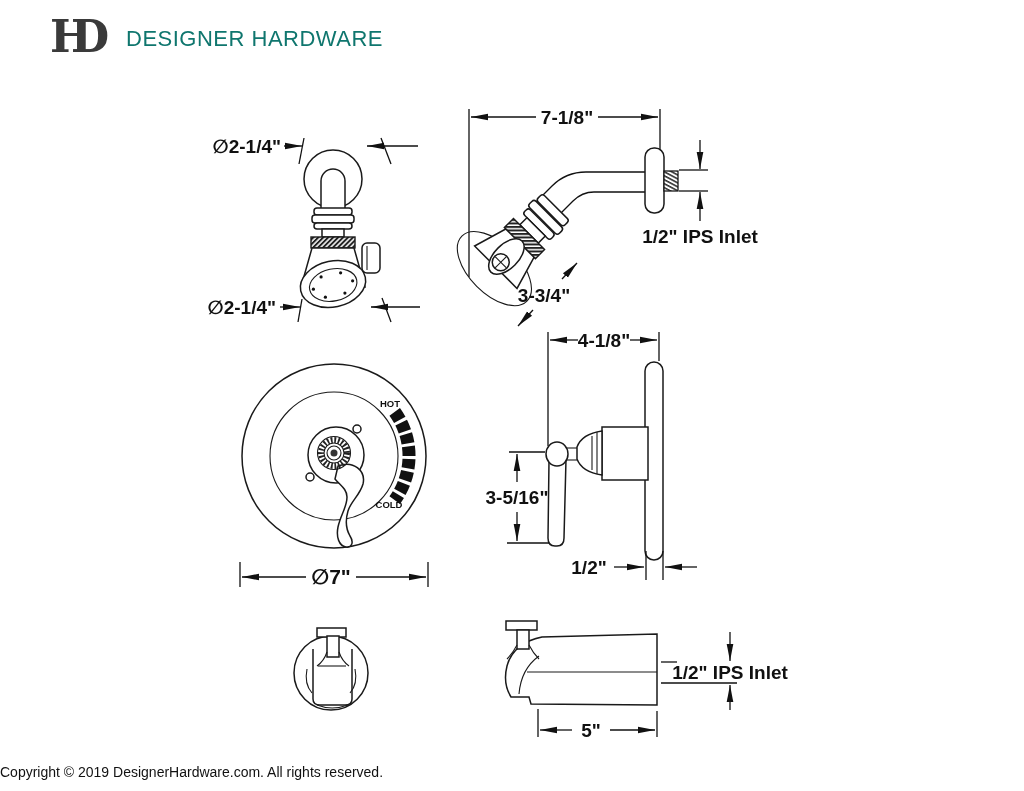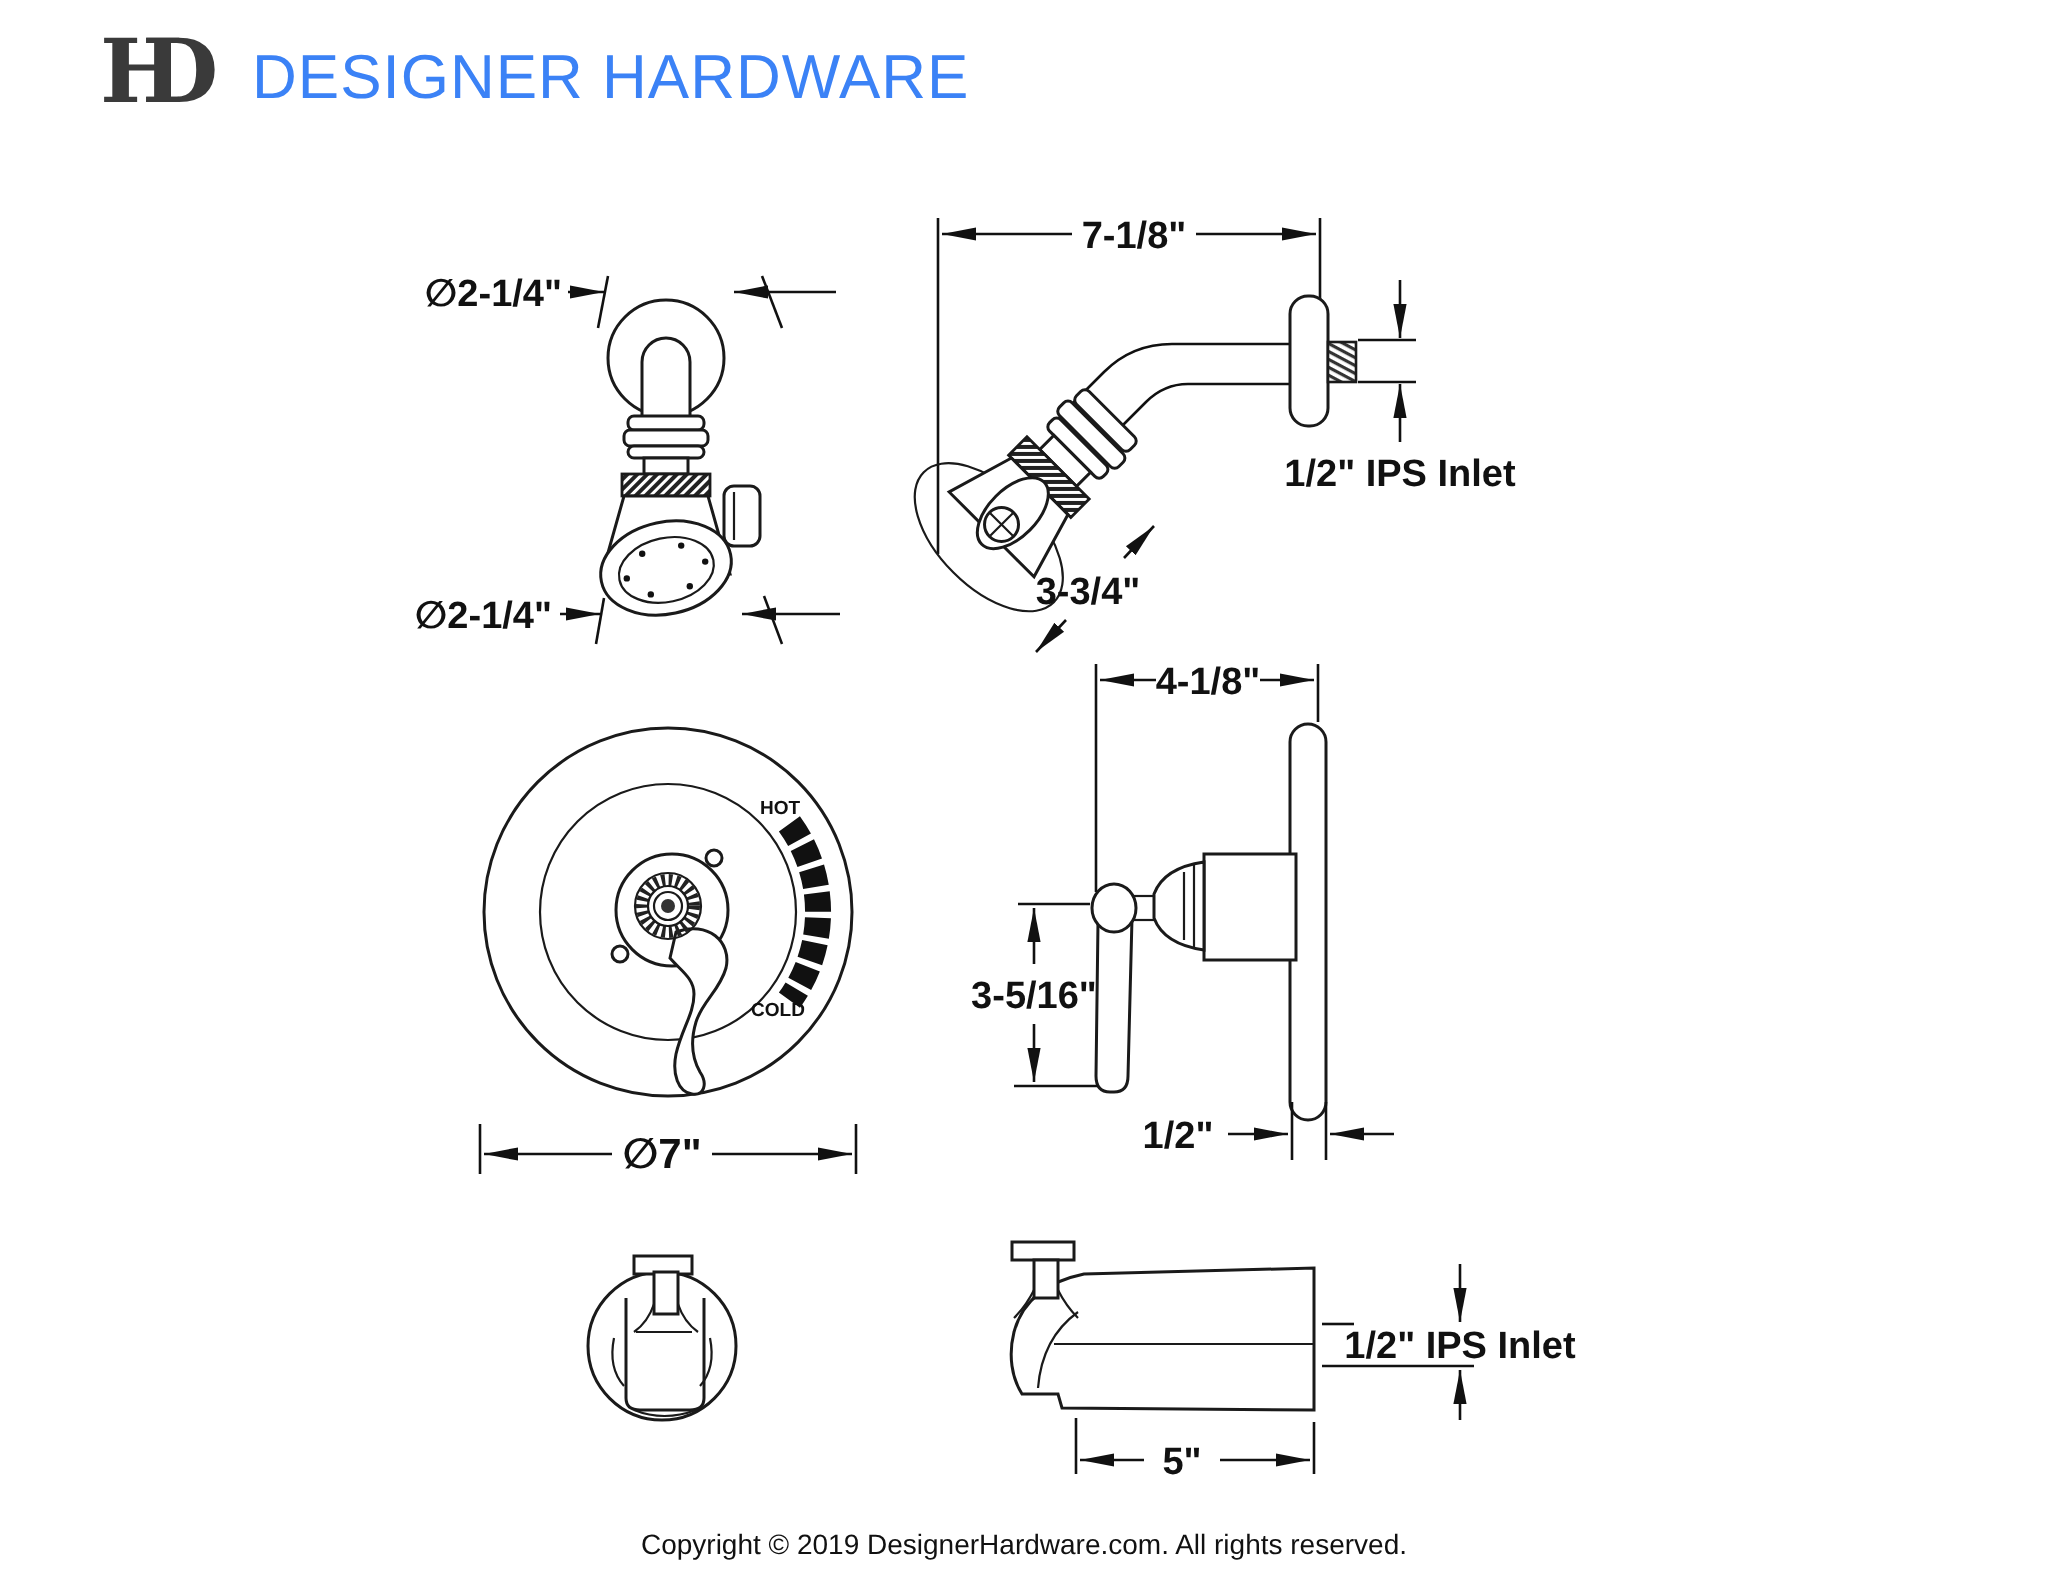--- a/index.html
+++ b/index.html
@@ -4,22 +4,22 @@
 <style>
   html,body{margin:0;padding:0;background:#fff;}
   body{width:1024px;height:791px;position:relative;overflow:hidden;
        font-family:"Liberation Sans","DejaVu Sans",sans-serif;color:#111;}
   .header{position:absolute;left:50px;top:8px;display:flex;align-items:center;gap:14px;}
   .logo{position:relative;width:62px;height:58px;}
   .logo span{position:absolute;font-family:"DejaVu Serif","Liberation Serif",serif;
              font-weight:700;font-size:44px;line-height:58px;color:#3a3a3a;}
   .logo .mono-h{left:0;top:0;}
   .logo .mono-d{left:21px;top:0;}
-  .brand{font-size:31px;letter-spacing:0.5px;color:#3b82f6;padding-top:4px;}
-  .footer{position:absolute;left:0;right:0;top:764px;text-align:center;
+  .brand{font-size:22px;letter-spacing:0.5px;color:#0f766e;padding-top:4px;}
+  .footer{position:absolute;left:0;right:0;top:764px;
           font-size:14px;color:#111;}
   svg{position:absolute;left:0;top:0;}
   svg text{font-family:"Liberation Sans","DejaVu Sans",sans-serif;font-weight:bold;
            font-size:19px;fill:#111;}
   svg text.small{font-size:9.5px;}
   svg text.big{font-size:21px;}
   .ln{stroke:#111;stroke-width:1.3;fill:none;}
   .out{stroke:#1a1a1a;stroke-width:1.5;fill:#fff;}
   .thin{stroke:#1a1a1a;stroke-width:1.1;fill:none;}
 </style>

